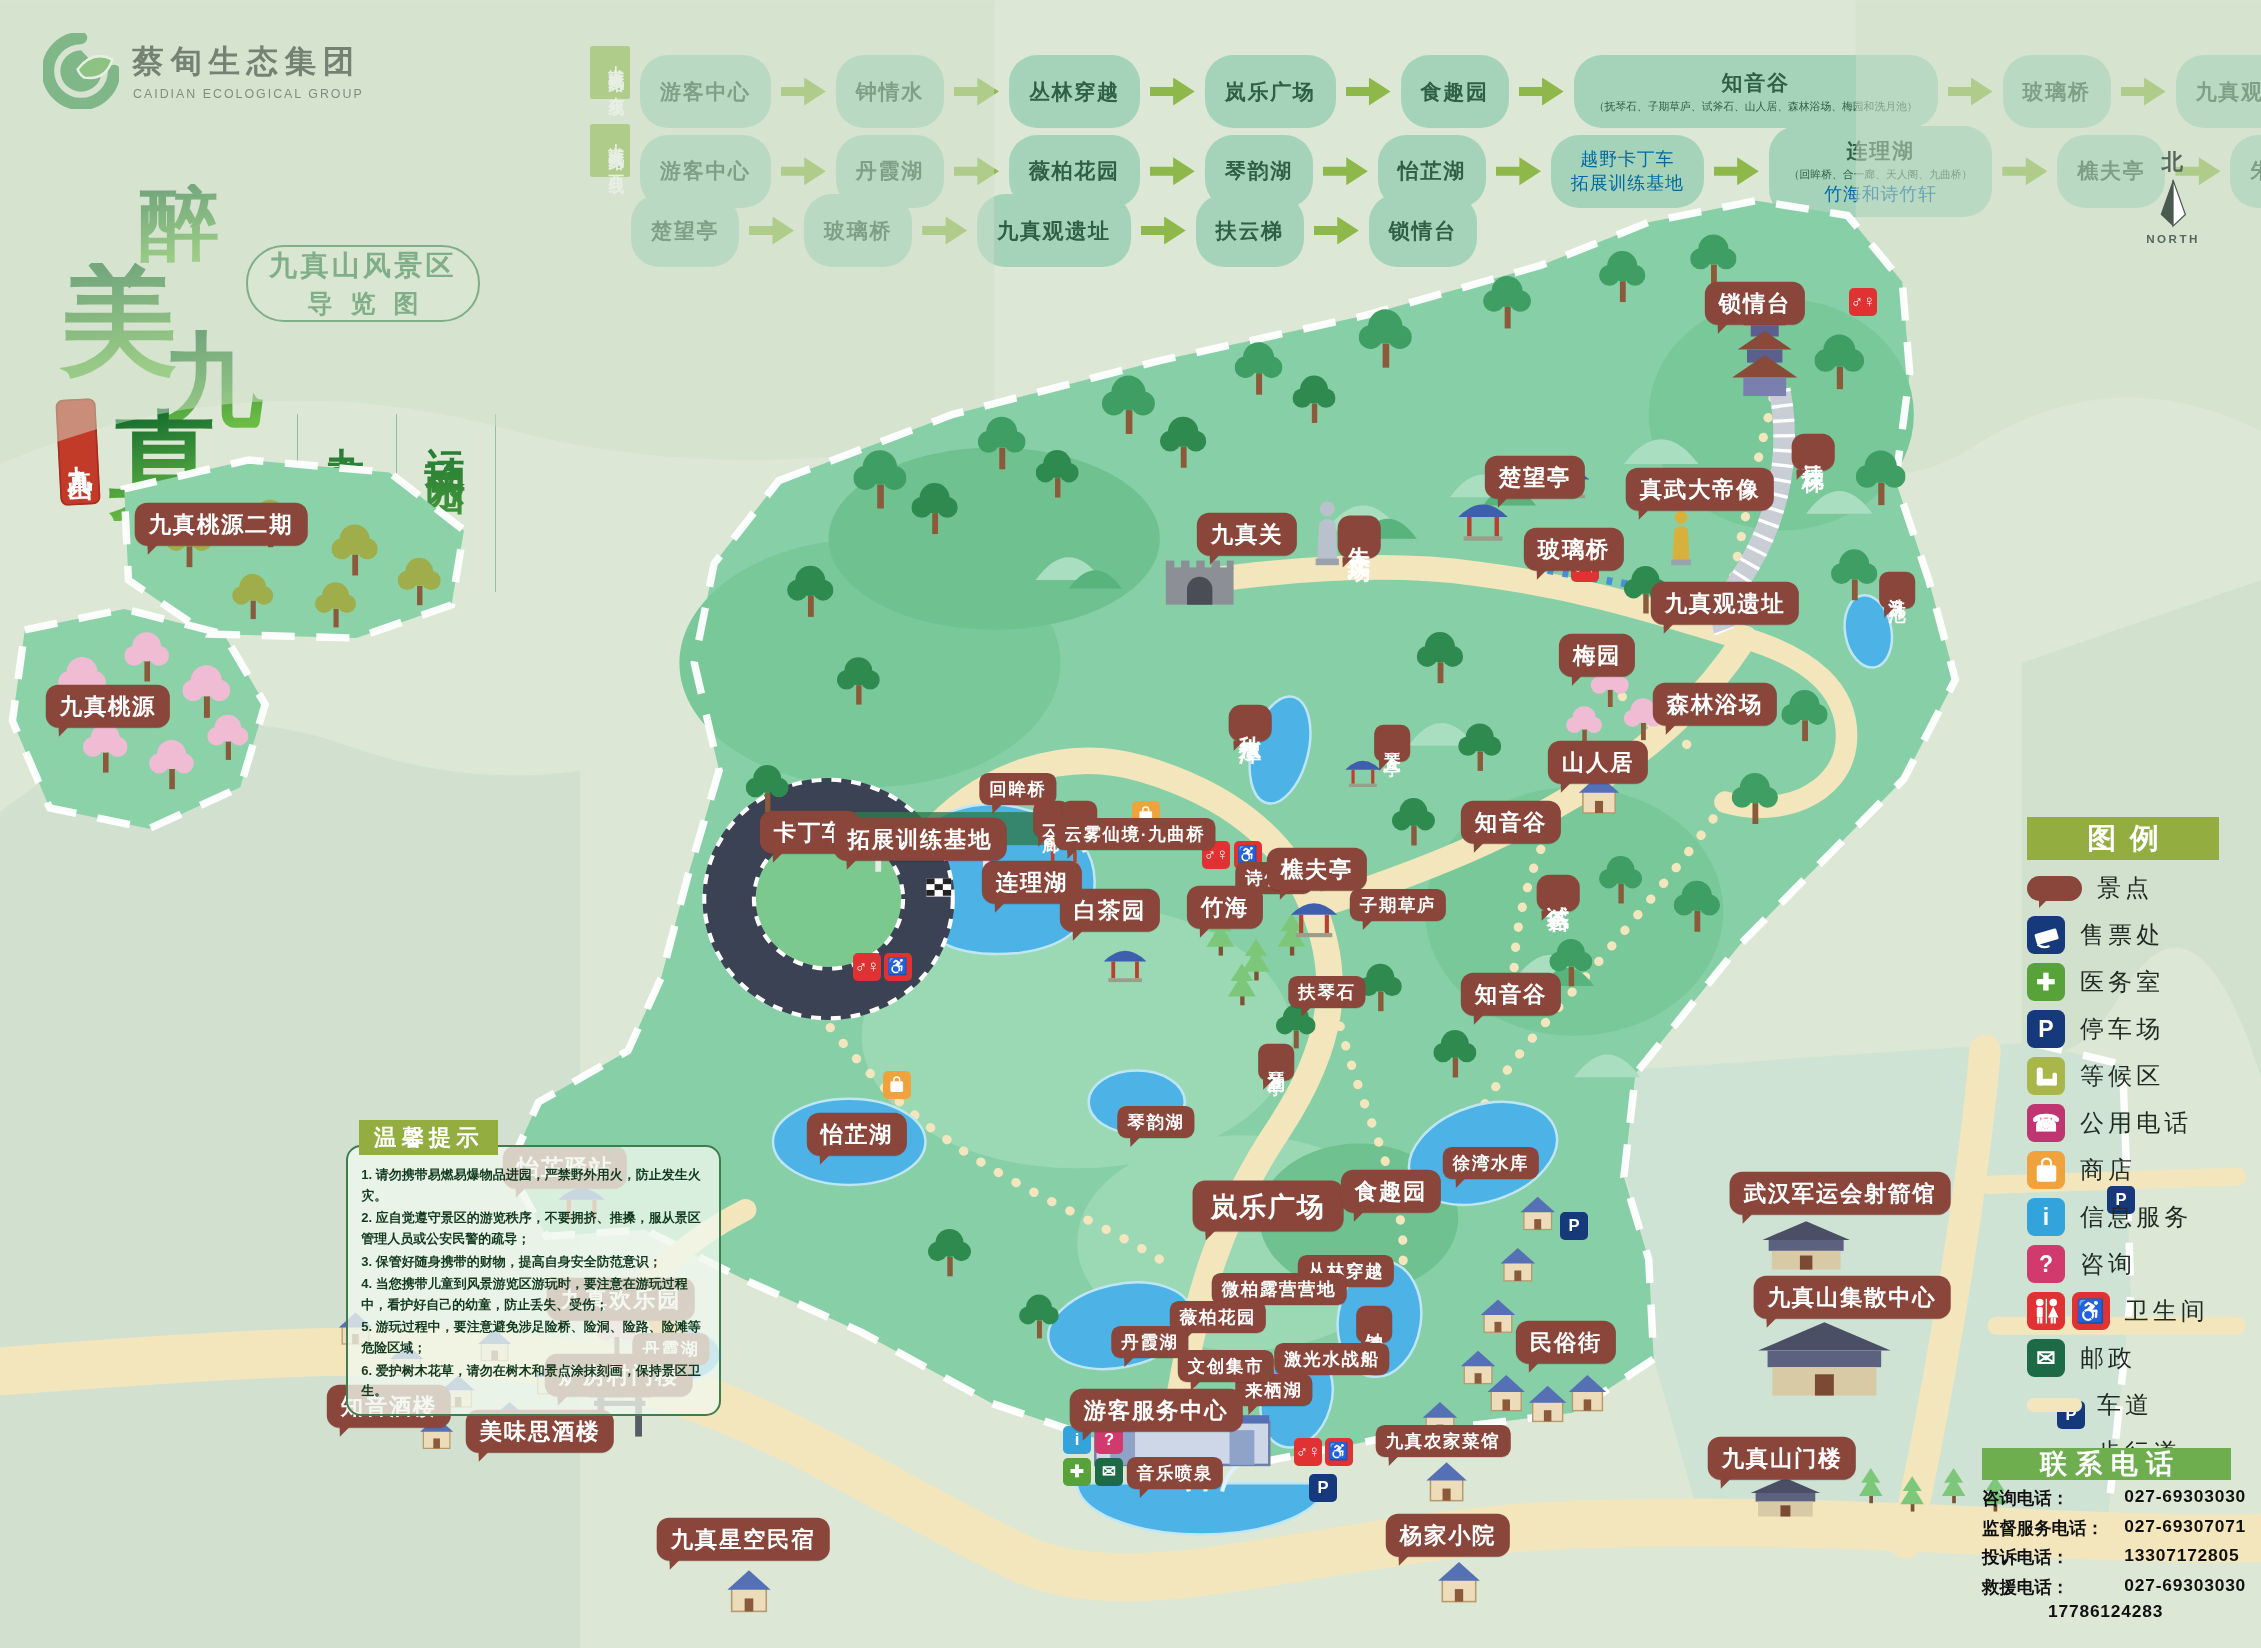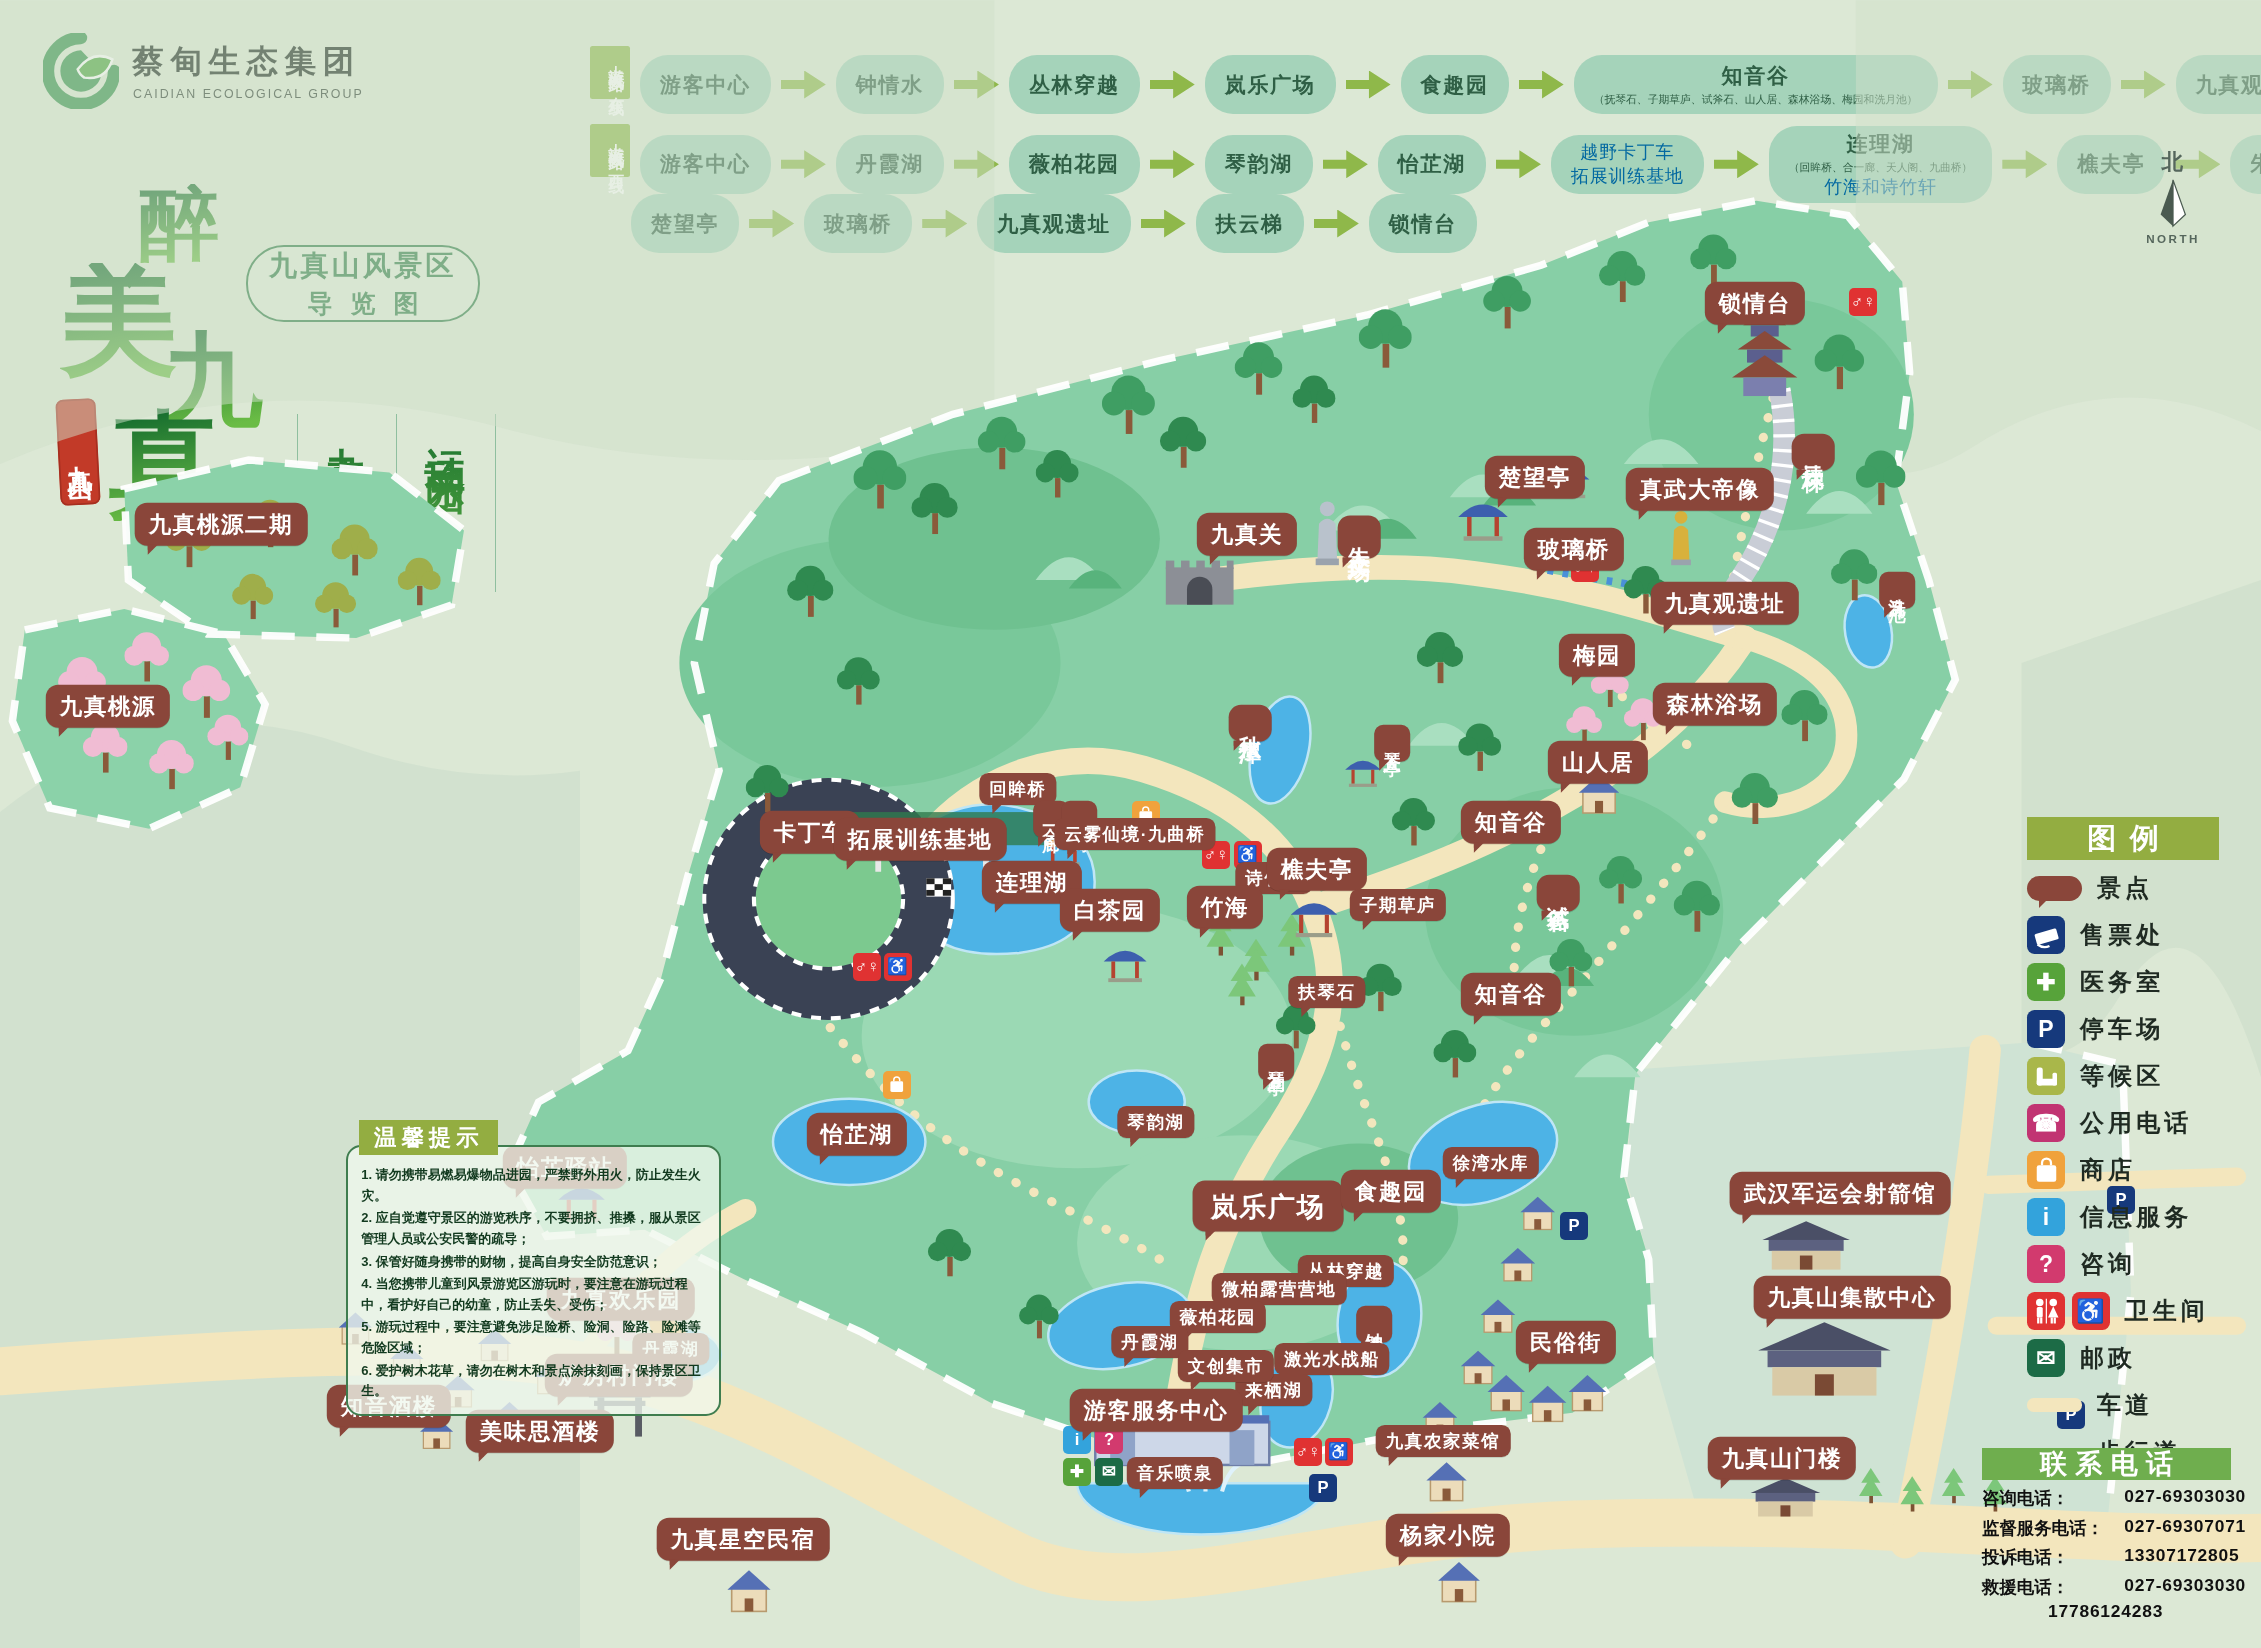--- a/index.html
+++ b/index.html
@@ -25,21 +25,21 @@
   .slogans{position:absolute;left:297px;top:414px;height:178px;display:flex}
   .slogan{writing-mode:vertical-rl;font-size:41px;font-weight:900;font-family:"Liberation Serif",serif;
           letter-spacing:10px;padding:0 21.5px;border-left:1.7px solid #8fbf9f;
           background:linear-gradient(180deg,#186f2f,#5fb243);-webkit-background-clip:text;background-clip:text;color:transparent}
   .slogan:last-child{border-right:1.7px solid #8fbf9f}
   
   .rvlabel{position:absolute;width:33px;background:#8fb84a;color:#fff;writing-mode:vertical-rl;
            font-size:15.7px;font-weight:bold;letter-spacing:2.5px;text-align:center;padding:10px 3.3px;border-radius:2.5px}
   .route-row{position:absolute;display:flex;align-items:center}
   .rnode{background:#a5d3ba;border-radius:28px;min-height:51px;display:flex;flex-direction:column;
-         justify-content:center;align-items:center;padding:4px 20px;flex:none}
+         justify-content:center;align-items:center;padding:11px 20px;flex:none}
   .rn{font-size:21px;font-weight:bold;color:#2f5f45;letter-spacing:1.7px;white-space:nowrap}
   .rn2{font-size:18px;font-weight:normal;color:#0369a1;letter-spacing:0.8px;white-space:nowrap}
   .rnote{font-size:10.8px;color:#2f5f45;margin-top:2.5px;white-space:nowrap}
   .arr{width:45px;height:28px;background:#8fb84a;flex:none;margin:0 10px;
        clip-path:polygon(0 34%,52% 34%,52% 0,100% 50%,52% 100%,52% 66%,0 66%)}
   
   .mlabel{position:absolute;transform:translate(-50%,-50%);background:#8a463a;color:#fff;
           padding:5.8px 14px;border-radius:12.4px;font-size:22.4px;font-weight:bold;letter-spacing:1.7px;
           white-space:nowrap;z-index:30;box-shadow:0 0.8px 0 rgba(0,0,0,.15)}
   .mlabel:after{content:"";position:absolute;left:13.3px;bottom:-9px;border:5.8px solid transparent;
@@ -52,21 +52,21 @@
   .tile{position:absolute;transform:translate(-50%,-50%);display:flex;align-items:center;justify-content:center;
         border-radius:5.8px;color:#fff;font-weight:bold;z-index:25;width:33px;height:33px;font-size:20px}
   .tile.sm{width:28px;height:28px;font-size:16.6px;border-radius:5px}
   
   .legend{position:absolute;left:2027px;top:817px;width:229px;z-index:40}
   .legend-hd{width:192px;height:43px;background:#93ad41;color:#fff;font-size:29px;font-weight:bold;
              letter-spacing:13.3px;display:flex;align-items:center;justify-content:center;text-indent:13.3px}
   .lrow{display:flex;align-items:center;margin-top:9px;height:38px}
   .licon{width:38px;height:38px;border-radius:7.5px;display:flex;align-items:center;justify-content:center;
          color:#fff;font-size:23px;font-weight:bold;flex:none}
-  .llabel{font-size:24px;font-weight:bold;color:#1f2a22;letter-spacing:4.1px;margin-left:15px;white-space:nowrap}
+  .llabel{font-size:24px;font-weight:normal;color:#1f2a22;letter-spacing:4.1px;margin-left:15px;white-space:nowrap}
   .poi-shape{width:55px;height:25px;background:#8a463a;border-radius:12.4px;position:relative;flex:none}
   .poi-shape:after{content:"";position:absolute;left:11.6px;bottom:-7.5px;border:5px solid transparent;
                    border-top-color:#8a463a;border-left-color:#8a463a}
   .lane{width:55px;height:13.3px;background:#f3e6bd;border-radius:6.6px;flex:none}
   .walk{width:55px;height:8.3px;flex:none;
         background:repeating-linear-gradient(90deg,#efe0b2 0 7.5px,transparent 7.5px 14px)}
   
   .tips{position:absolute;left:346px;top:1120px;width:375px;z-index:40}
   .tips-hd{position:relative;z-index:2;width:139px;height:35px;background:#93ad41;color:#fff;font-size:22.4px;
            font-weight:bold;letter-spacing:5px;display:flex;align-items:center;justify-content:center;margin-left:13.3px}

